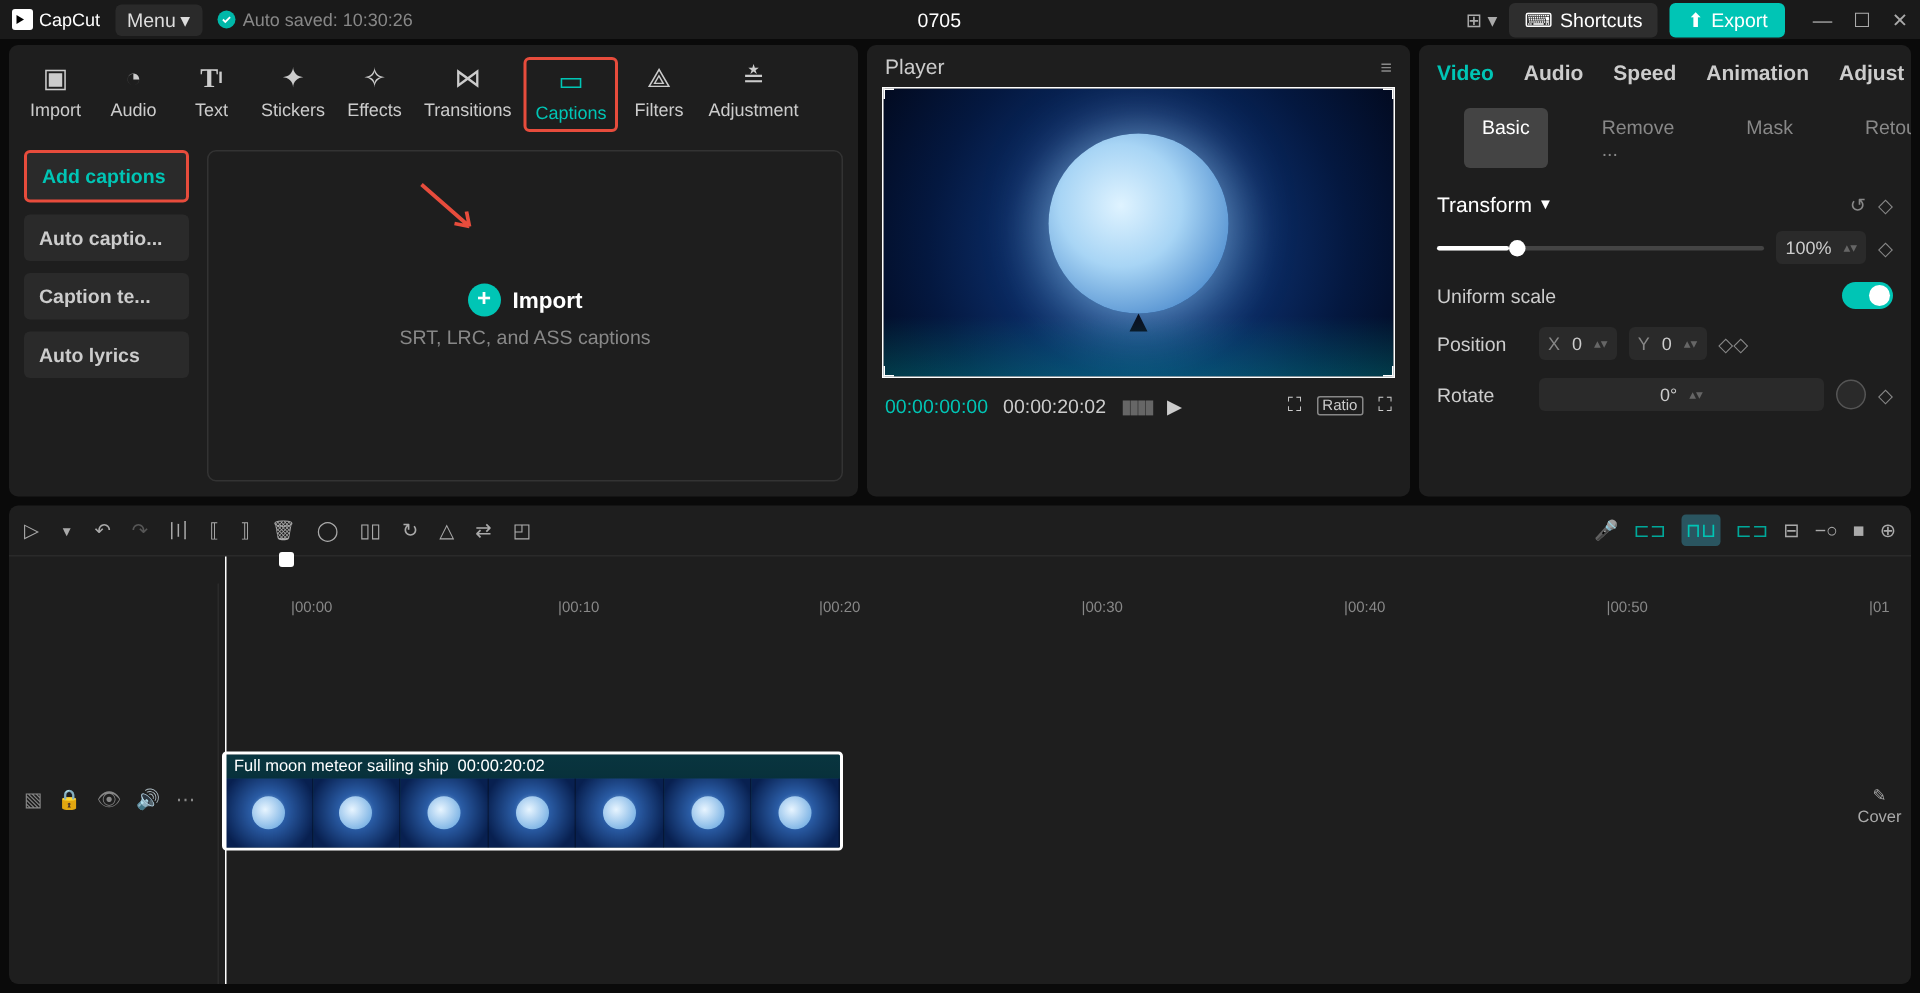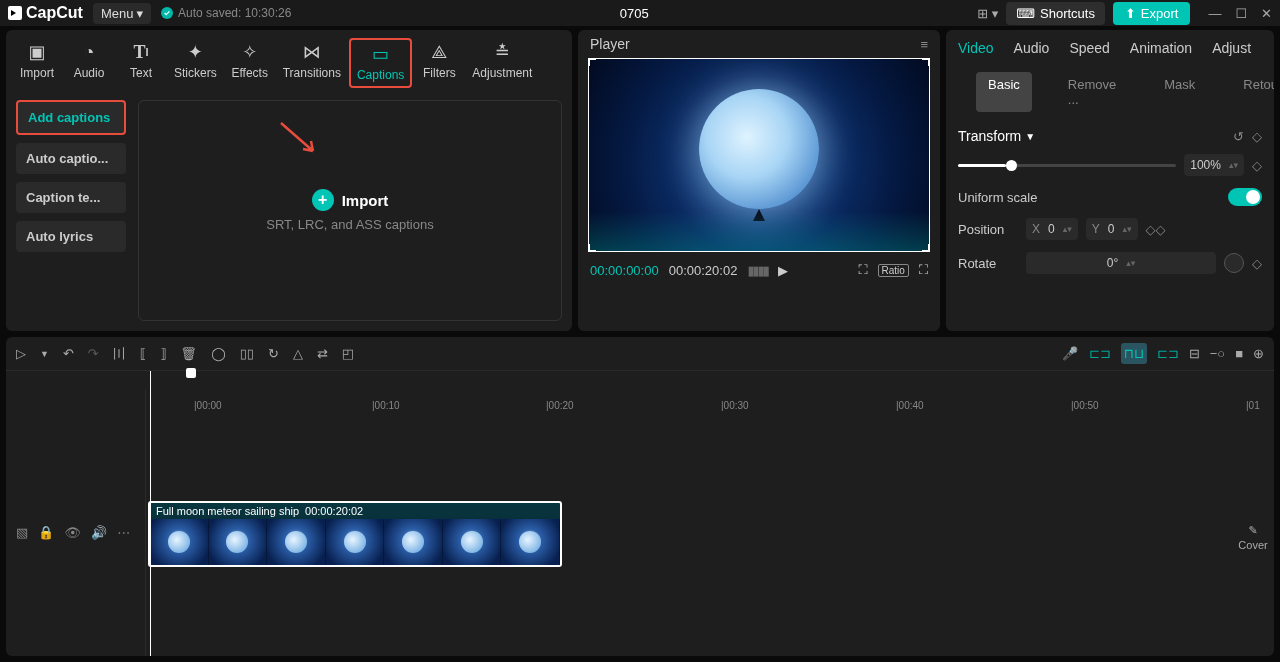--- a/index.html
+++ b/index.html
@@ -1,20 +1,20 @@
 <!DOCTYPE html>
 <html><head>
 <meta charset="utf-8">
 <style>
 * { margin: 0; padding: 0; box-sizing: border-box; font-family: -apple-system, BlinkMacSystemFont, 'Segoe UI', sans-serif; }
 body { background: #0a0a0a; color: #ccc; width: 1280px; height: 662px; overflow: hidden; font-size: 13px; }
 
 
 .titlebar { height: 26px; background: #1a1a1a; display: flex; align-items: center; padding: 0 8px; gap: 10px; }
-.logo { font-weight: bold; font-size: 16px; color: #fff; display: flex; align-items: center; gap: 4px; }
+.logo { font-weight: normal; font-size: 12px; color: #fff; display: flex; align-items: center; gap: 4px; }
 .menu-btn { background: #2a2a2a; padding: 3px 8px; border-radius: 4px; display: flex; align-items: center; gap: 3px; color: #ddd; cursor: pointer; }
 .autosave { display: flex; align-items: center; gap: 5px; color: #888; font-size: 12px; }
 .autosave-icon { width: 12px; height: 12px; background: #00b8a9; border-radius: 50%; display: flex; align-items: center; justify-content: center; }
 .title-center { flex: 1; text-align: center; color: #fff; font-size: 13px; }
 .title-right { display: flex; align-items: center; gap: 8px; }
 .shortcut-btn { background: #2e2e2e; padding: 4px 10px; border-radius: 4px; color: #fff; display: flex; align-items: center; gap: 5px; cursor: pointer; }
 .export-btn { background: #00c5b5; padding: 4px 12px; border-radius: 4px; color: #fff; display: flex; align-items: center; gap: 5px; cursor: pointer; font-weight: 500; }
 .win-ctrl { display: flex; gap: 14px; margin-left: 10px; color: #aaa; }
 .win-ctrl span { cursor: pointer; }
 
@@ -58,21 +58,21 @@
 .corner.br { bottom:-1px; right:-1px; border-left:none; border-top:none; }
 .player-controls { display: flex; align-items: center; padding: 10px 12px; gap: 10px; }
 .time-cur { color: #00c5b5; font-size: 13px; }
 .time-dur { color: #ccc; font-size: 13px; }
 .pc-spacer { flex: 1; }
 .pc-ctrl { color: #ccc; cursor: pointer; display: flex; align-items: center; }
 .ratio-box { border: 1px solid #888; padding: 0 3px; font-size: 10px; border-radius: 2px; color: #ccc; }
 
 
 .prop-tabs { display: flex; padding: 10px 12px 0 12px; gap: 20px; font-size: 14px; overflow: hidden; }
-.prop-tab { color: #ccc; cursor: pointer; padding-bottom: 6px; white-space: nowrap; }
+.prop-tab { color: #ccc; cursor: pointer; padding-bottom: 6px; white-space: nowrap; font-weight: bold; }
 .prop-tab.active { color: #00c5b5; }
 .prop-subtabs { display: flex; gap: 6px; padding: 10px 12px; }
 .prop-subtab { padding: 5px 12px; border-radius: 4px; color: #888; cursor: pointer; font-size: 13px; margin-left: 18px; }
 .prop-subtab.active { background: #444; color: #fff; }
 .section { padding: 6px 12px; }
 .section-header { display: flex; align-items: center; justify-content: space-between; margin-bottom: 10px; }
 .section-title { color: #fff; font-size: 14px; font-weight: 500; display: flex; align-items: center; gap: 4px; }
 .section-icons { display: flex; gap: 8px; color: #888; }
 .section-icons span { cursor: pointer; }
 .prop-row { display: flex; align-items: center; gap: 8px; margin-bottom: 12px; }

